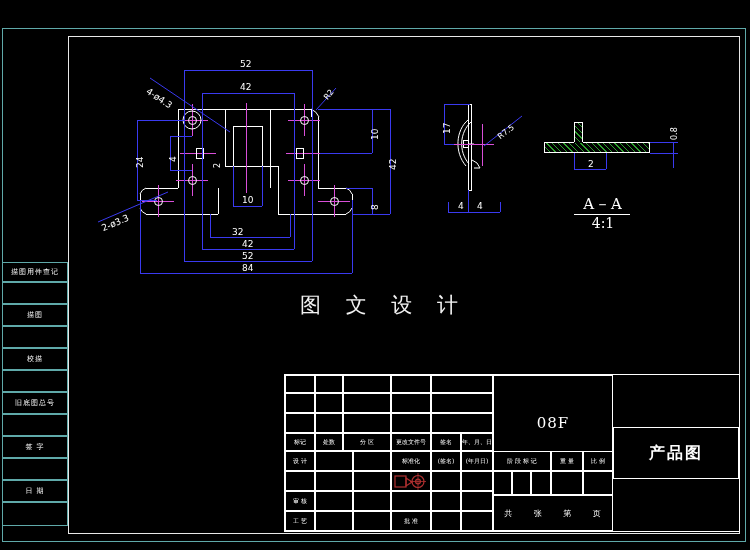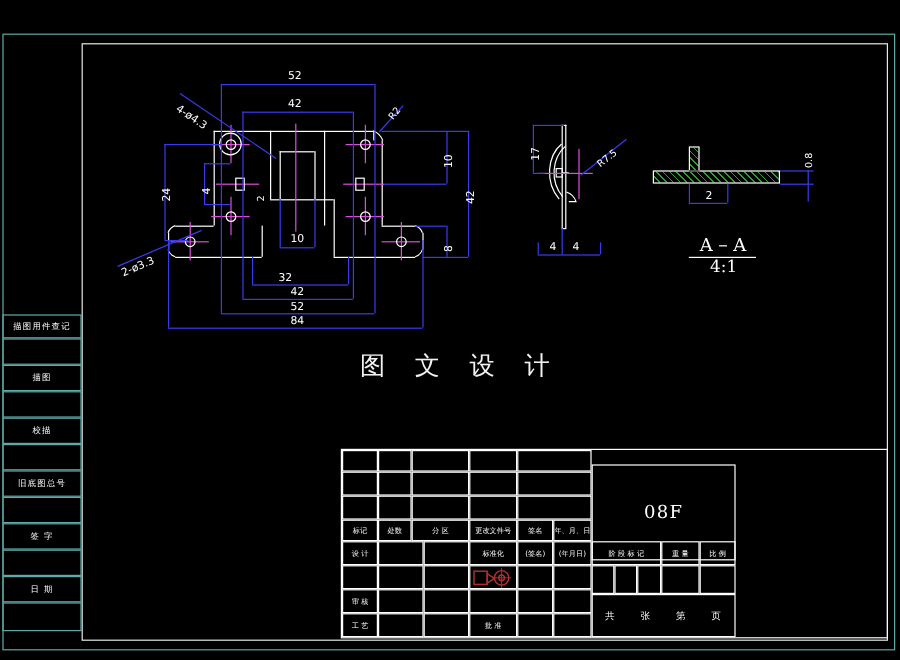--- a/index.html
+++ b/index.html
@@ -354,21 +354,21 @@
     <div class="tb" style="left:146px;top:116px;width:30px;height:20px;"></div>
     <div class="tb" style="left:176px;top:116px;width:32px;height:20px;"></div>
 
     <div class="tb xs" style="left:0px;top:136px;width:30px;height:20px;">工 艺</div>
     <div class="tb" style="left:30px;top:136px;width:38px;height:20px;"></div>
     <div class="tb" style="left:68px;top:136px;width:38px;height:20px;"></div>
     <div class="tb xs" style="left:106px;top:136px;width:40px;height:20px;">批 准</div>
     <div class="tb" style="left:146px;top:136px;width:30px;height:20px;"></div>
     <div class="tb" style="left:176px;top:136px;width:32px;height:20px;"></div>
 
-    <div class="tb code" style="left:208px;top:0px;width:120px;height:80px;margin-top:12px;">08F</div>
+    <div class="tb code" style="left:208px;top:0px;width:120px;height:96px;">08F</div>
 
     <div class="tb xs" style="left:208px;top:76px;width:58px;height:20px;">阶 段 标 记</div>
     <div class="tb xs" style="left:266px;top:76px;width:32px;height:20px;">重 量</div>
     <div class="tb xs" style="left:298px;top:76px;width:30px;height:20px;">比 例</div>
 
     <div class="tb" style="left:208px;top:96px;width:19px;height:24px;"></div>
     <div class="tb" style="left:227px;top:96px;width:19px;height:24px;"></div>
     <div class="tb" style="left:246px;top:96px;width:20px;height:24px;"></div>
     <div class="tb" style="left:266px;top:96px;width:32px;height:24px;"></div>
     <div class="tb" style="left:298px;top:96px;width:30px;height:24px;"></div>
@@ -376,17 +376,18 @@
     <div class="tb" style="left:208px;top:120px;width:120px;height:36px;">
       <span class="xs" style="font-size:8px;letter-spacing:1px;display:inline-block;width:100%;
             display:flex;justify-content:space-around;">
         <span>共</span>
         <span>张</span>
         <span>第</span>
         <span>页</span>
       </span>
     </div>
 
+    <div class="tb big" style="left:328px;top:52px;width:126px;height:52px;">产品图</div>
   </div>
 
   <div class="abs" id="watermark">图 文 设 计</div>
 
 </div>
 
 </body></html>

